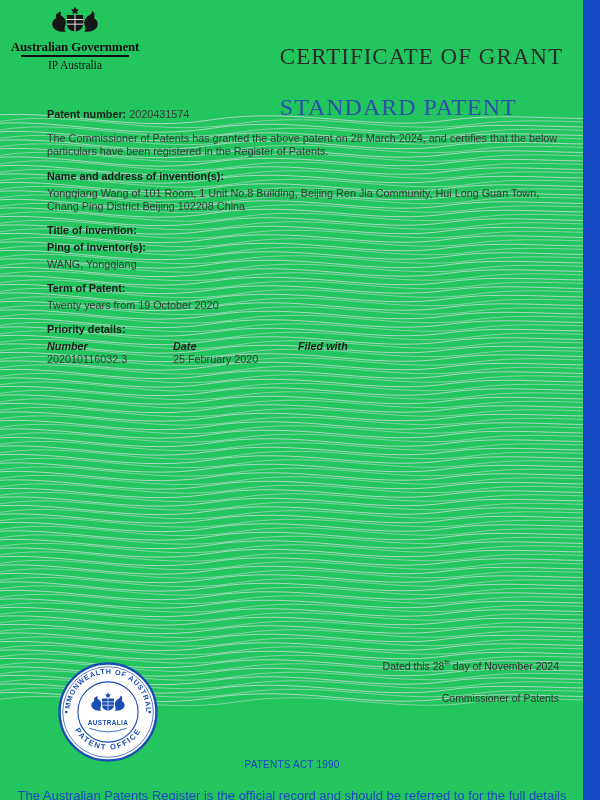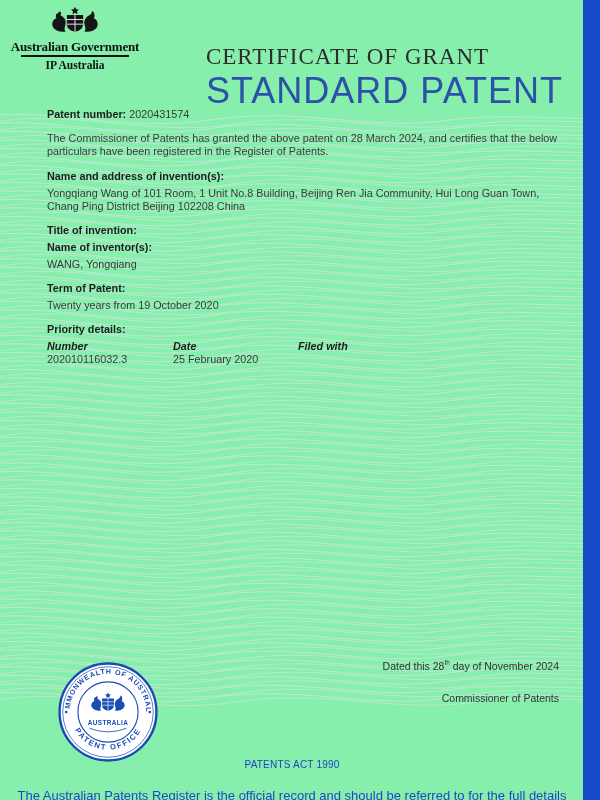--- a/index.html
+++ b/index.html
@@ -1,34 +1,34 @@
 <!DOCTYPE html>
 <html><head>
 <meta charset="utf-8">
 <style>
   html,body{margin:0;padding:0;background:#fff}
-  .page{position:relative;width:600px;height:800px;background:#86efac;overflow:hidden;
+  .page{position:relative;width:600px;height:800px;background:#22c55e;overflow:hidden;
         font-family:"Liberation Sans",sans-serif;color:#3a3a3a}
   .waves{position:absolute;left:0;top:0;width:600px;height:800px}
   .accent-bar{position:absolute;left:583px;top:0;width:17px;height:800px;background:#1549C6}
 
   
   .coa-top{position:absolute;left:46px;top:5px;width:58px;height:36px}
   .gov-name{position:absolute;left:8px;top:39px;width:134px;text-align:center;
             font-family:"Liberation Serif",serif;font-weight:bold;font-size:13px;color:#111;letter-spacing:-0.2px}
   .gov-rule{position:absolute;left:21px;top:55px;width:108px;height:2px;background:#111}
   .agency-name{position:absolute;left:8px;top:59px;width:134px;text-align:center;
-            font-family:"Liberation Serif",serif;font-weight:bold;font-size:11.5px;color:#111}
+            font-family:"Liberation Serif",serif;font-weight:normal;font-size:11.5px;color:#111}
 
   
   .title-block{position:absolute;right:37px;top:44px;text-align:left}
   .cert-title{font-family:"Liberation Serif",serif;font-size:23px;letter-spacing:1px;
               color:#2c2c2c;line-height:26px}
-  .patent-type{font-family:Liberation Sans, sans-serif;font-size:36px;letter-spacing:1px;
-              color:#2C51A8;line-height:40px;margin-top:1px}
+  .patent-type{font-family:Liberation Serif, serif;font-size:24px;letter-spacing:1px;
+              color:#2C51A8;line-height:40px;margin-top:17px}
 
   
   .content{position:absolute;left:47px;top:108px;width:522px;font-size:10.8px;line-height:13px}
   .content p{margin:0}
   .b{font-weight:bold;color:#1d1d1d}
   .line{margin-bottom:11px !important}
   .para{margin-bottom:12px !important}
   .h{font-weight:bold;color:#1d1d1d;margin-bottom:4px !important}
   .v{margin-bottom:11px !important}
   .ptable{display:grid;grid-template-columns:126px 125px 1fr}
@@ -234,21 +234,21 @@
 
   <main class="content">
     <p class="line"><span class="b">Patent number:</span> <span>2020431574</span></p>
     <p class="para">The Commissioner of Patents has granted the above patent on 28 March 2024, and certifies that the below particulars have been registered in the Register of Patents.</p>
 
     <p class="h">Name and address of invention(s):</p>
     <p class="v">Yongqiang  Wang of 101 Room, 1 Unit No.8 Building, Beijing Ren Jia Community, Hui Long Guan Town, Chang Ping District Beijing 102208 China</p>
 
     <p class="h">Title of invention:</p>
 
-    <p class="h">Name of inventor(s):</p>
+    <p class="h">Ping of inventor(s):</p>
     <p class="v">WANG, Yongqiang</p>
 
     <p class="h">Term of Patent:</p>
     <p class="v">Twenty years from 19 October 2020</p>
 
     <p class="h">Priority details:</p>
     <div class="ptable">
       <span class="th">Number</span>
       <span class="th">Date</span>
       <span class="th">Filed with</span>

